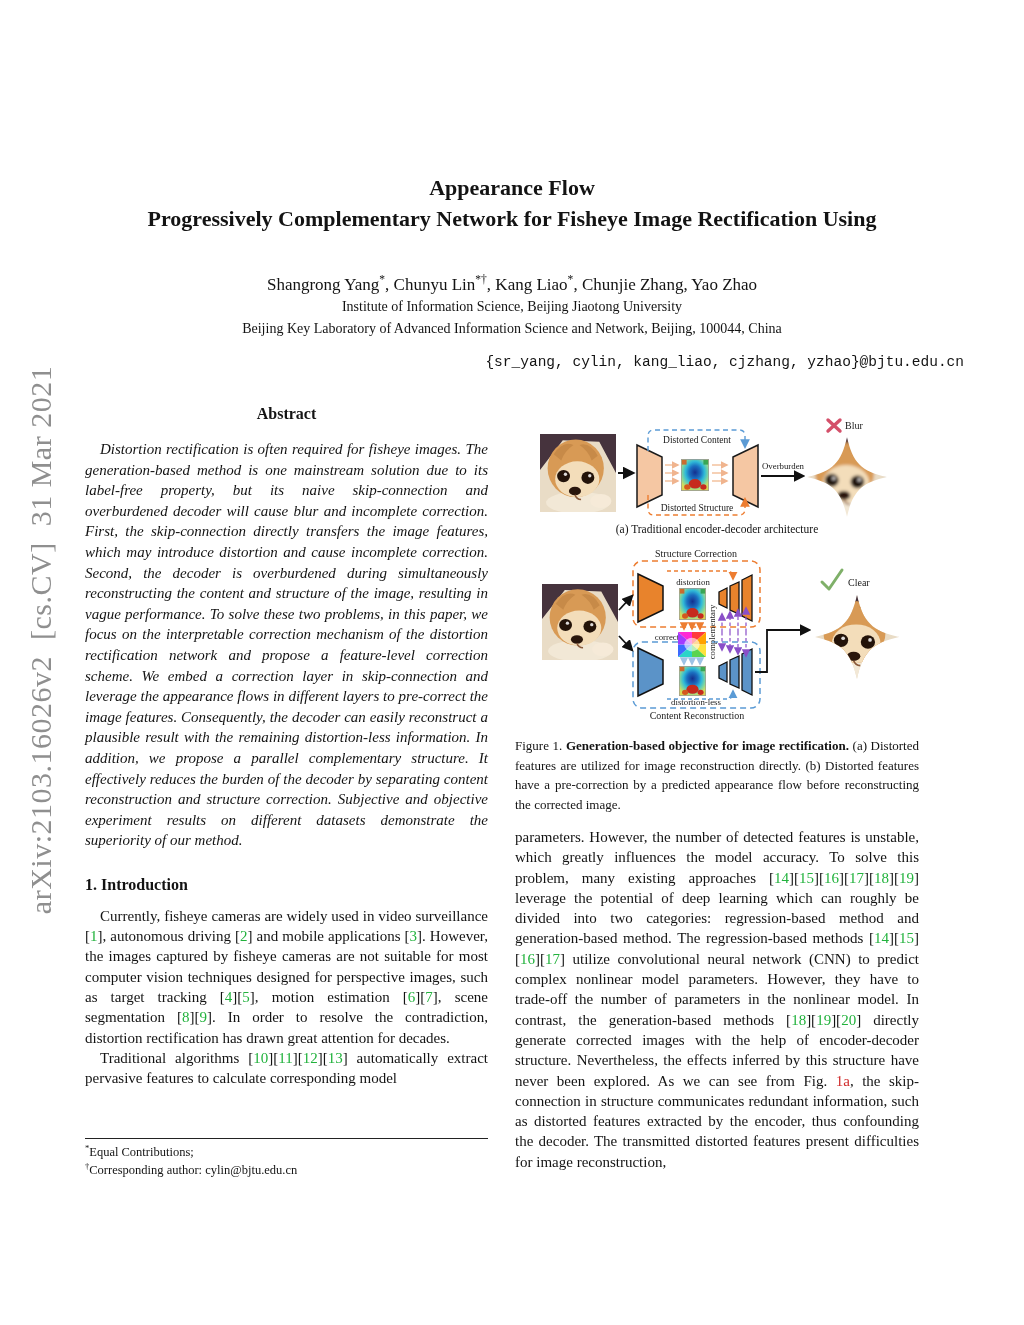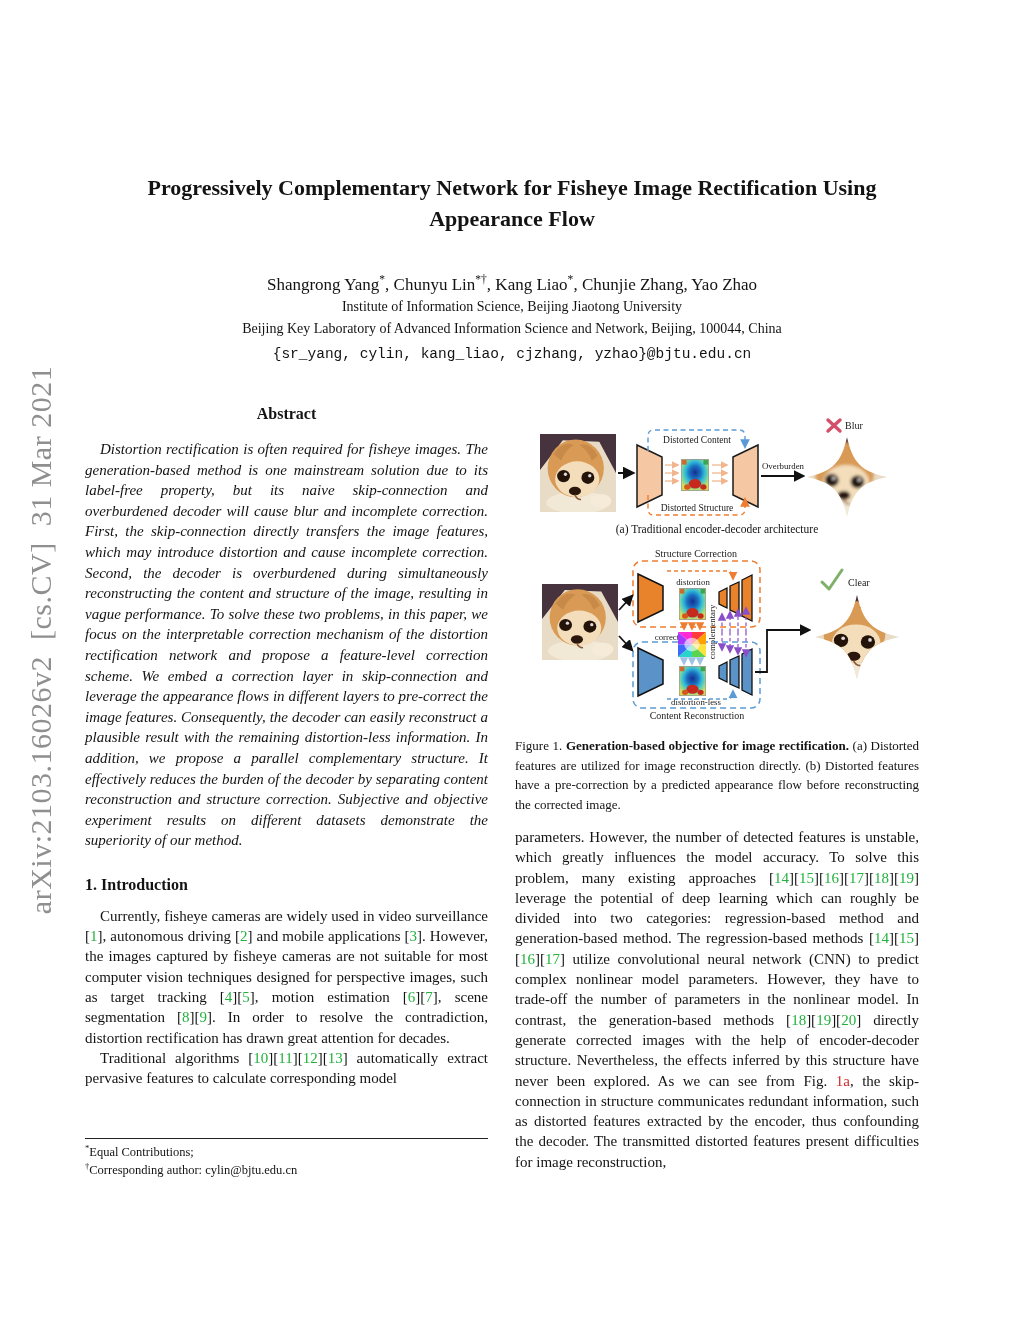--- a/index.html
+++ b/index.html
@@ -5,21 +5,21 @@
   html,body{margin:0;padding:0;background:#ffffff;}
   #page{position:relative;width:1024px;height:1325px;background:#ffffff;overflow:hidden;
         font-family:"Liberation Serif",serif;color:#131313;}
   .arxiv-stamp{position:absolute;left:-266px;top:620px;width:620px;height:40px;
         transform:rotate(-90deg);transform-origin:center;text-align:center;
         font-size:30px;letter-spacing:.5px;color:var(--stamp_gray,#8f8f8f);white-space:pre;}
   .header{position:absolute;left:60px;top:172px;width:904px;text-align:center;}
   .title{font-size:22px;font-weight:bold;line-height:31px;}
   .authors{margin-top:39px;font-size:17px;line-height:23px;}
   .affil{font-size:14px;line-height:22px;}
-  .email{margin-top:6px;font-family:"Liberation Mono",monospace;font-size:14.5px;}
+  .email{margin-top:14px;font-family:"Liberation Mono",monospace;font-size:14.5px;text-align:right;}
   .col-left{position:absolute;left:85px;top:405px;width:403px;}
   .col-right{position:absolute;left:515px;top:417px;width:404px;}
   .abs-head{text-align:center;font-size:16px;font-weight:bold;margin-bottom:16px;}
   .abs-text{font-style:italic;font-size:15px;line-height:20.6px;text-align:justify;text-indent:15px;}
   .sec-head{font-size:16px;font-weight:bold;margin:25px 0 12px 0;}
   .para{font-size:15px;line-height:20.3px;text-align:justify;text-indent:15px;margin:0;}
   .para.nindent{text-indent:0;}
   .seg-cite{color:var(--citation_green,#21b23c);}
   .seg-ref{color:var(--reference_red,#d02a2a);}
   .seg-sup{vertical-align:super;font-size:68%;line-height:0;}
@@ -37,22 +37,22 @@
 </style>
 </head>
 <body>
 
 <div id="page">
 
   <div class="arxiv-stamp">arXiv:2103.16026v2  [cs.CV]  31 Mar 2021</div>
 
   <div class="header">
     <div class="title">
+      <div>Appearance Flow</div>
       <div>Progressively Complementary Network for Fisheye Image Rectification Using</div>
-      <div>Appearance Flow</div>
     </div>
     <div class="authors"><span>Shangrong Yang</span><span class="seg-sup">*</span><span>, Chunyu Lin</span><span class="seg-sup">*†</span><span>, Kang Liao</span><span class="seg-sup">*</span><span>, Chunjie Zhang, Yao Zhao</span></div>
     <div class="affil">Institute of Information Science, Beijing Jiaotong University</div>
     <div class="affil">Beijing Key Laboratory of Advanced Information Science and Network, Beijing, 100044, China</div>
     <div class="email">{sr_yang, cylin, kang_liao, cjzhang, yzhao}@bjtu.edu.cn</div>
   </div>
 
   <div class="col-left">
     <div class="abs-head">Abstract</div>
     <p class="abs-text">Distortion rectification is often required for fisheye images. The generation-based method is one mainstream solution due to its label-free property, but its naive skip-connection and overburdened decoder will cause blur and incomplete correction. First, the skip-connection directly transfers the image features, which may introduce distortion and cause incomplete correction. Second, the decoder is overburdened during simultaneously reconstructing the content and structure of the image, resulting in vague performance. To solve these two problems, in this paper, we focus on the interpretable correction mechanism of the distortion rectification network and propose a feature-level correction scheme. We embed a correction layer in skip-connection and leverage the appearance flows in different layers to pre-correct the image features. Consequently, the decoder can easily reconstruct a plausible result with the remaining distortion-less information. In addition, we propose a parallel complementary structure. It effectively reduces the burden of the decoder by separating content reconstruction and structure correction. Subjective and objective experiment results on different datasets demonstrate the superiority of our method.</p>

